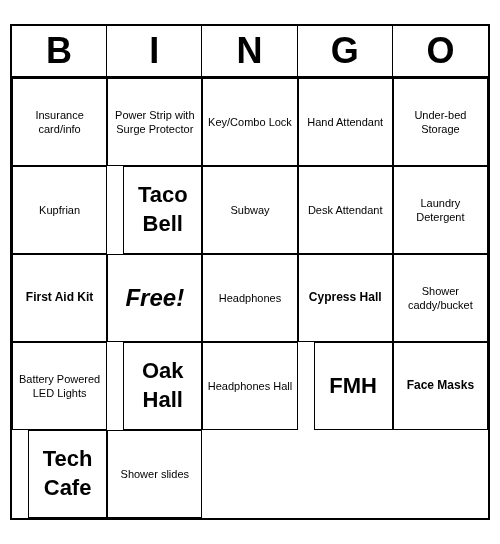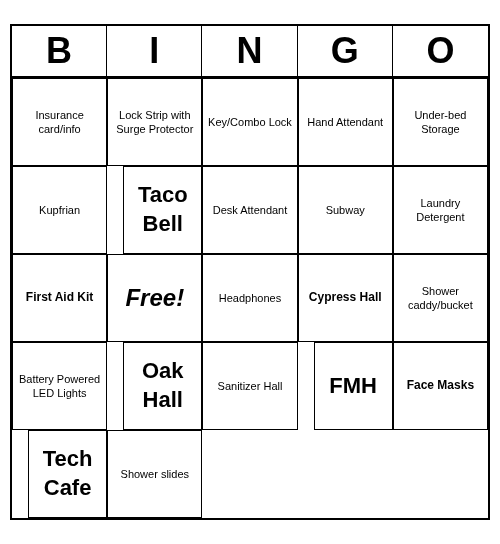--- a/index.html
+++ b/index.html
@@ -83,35 +83,35 @@
 <div class="bingo-card">
   <div class="bingo-header">
   <div class="bingo-header-cell">B</div>
       <div class="bingo-header-cell">I</div>
       <div class="bingo-header-cell">N</div>
       <div class="bingo-header-cell">G</div>
       <div class="bingo-header-cell">O</div>
     </div>
   <div class="bingo-grid">
   <div class="bingo-cell">Insurance card/info</div>
-      <div class="bingo-cell">Lock Strip with Surge Protector</div>
+      <div class="bingo-cell">Power Strip with Surge Protector</div>
       <div class="bingo-cell">Key/Combo Lock</div>
       <div class="bingo-cell">Hand Attendant</div>
       <div class="bingo-cell">Under-bed Storage</div>
       <div class="bingo-cell">Kupfrian</div>
       <div class="bingo-cell large-text">Taco Bell</div>
+      <div class="bingo-cell">Subway</div>
       <div class="bingo-cell">Desk Attendant</div>
-      <div class="bingo-cell">Subway</div>
       <div class="bingo-cell">Laundry Detergent</div>
       <div class="bingo-cell medium-text">First Aid Kit</div>
       <div class="bingo-cell free">Free!</div>
       <div class="bingo-cell">Headphones</div>
       <div class="bingo-cell medium-text">Cypress Hall</div>
       <div class="bingo-cell">Shower caddy/bucket</div>
       <div class="bingo-cell">Battery Powered LED Lights</div>
       <div class="bingo-cell large-text">Oak Hall</div>
-      <div class="bingo-cell">Sanitizer Hall</div>
+      <div class="bingo-cell">Headphones Hall</div>
       <div class="bingo-cell large-text">FMH</div>
       <div class="bingo-cell medium-text">Face Masks</div>
       <div class="bingo-cell large-text">Tech Cafe</div>
       <div class="bingo-cell">Shower slides</div>
     </div>
 </div>
 
 </body></html>

